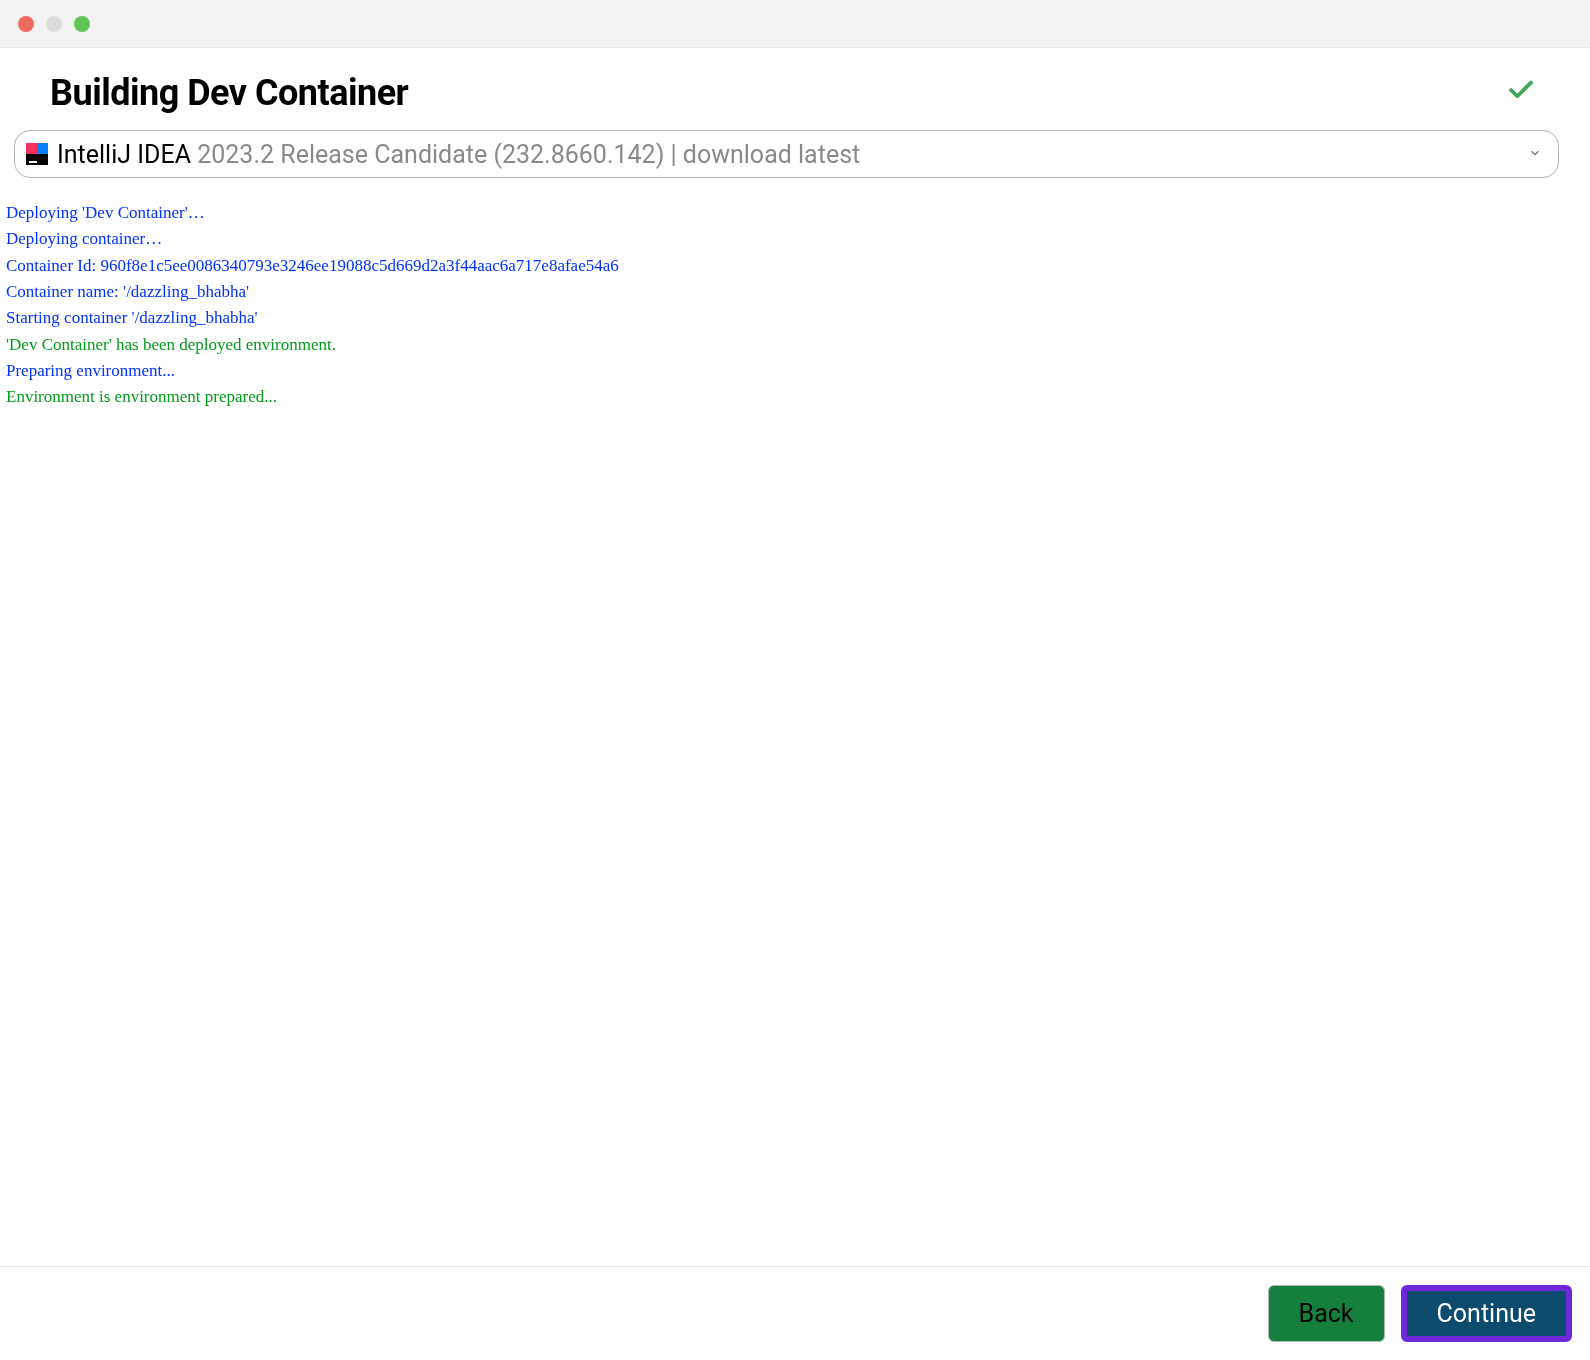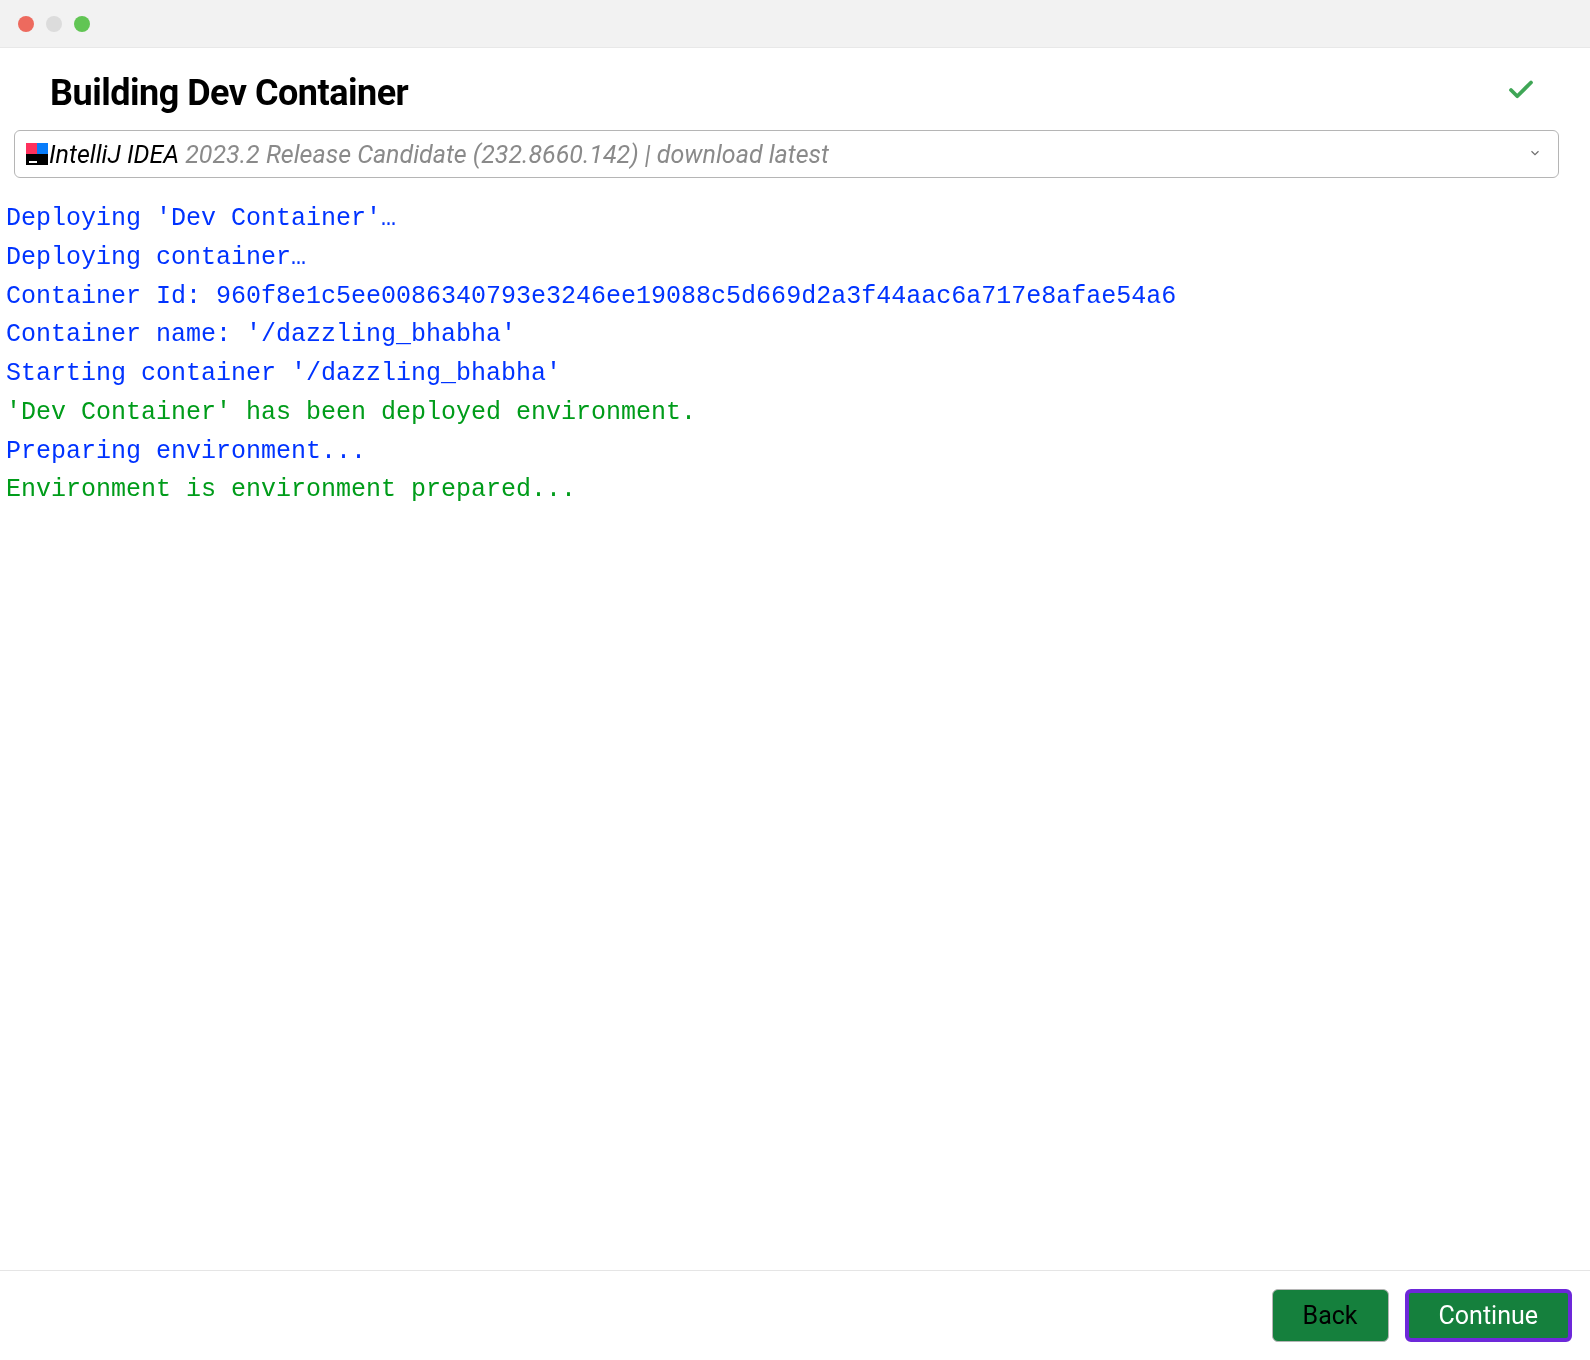--- a/index.html
+++ b/index.html
@@ -44,28 +44,28 @@
       letter-spacing: -0.5px;
       margin-left: 44px;
     }
     .checkmark-icon {
       font-size: 30px;
       margin-right: 36px;
     }
     .dropdown {
       margin: 0 14px 0 14px;
       border: 1px solid #b5b5b5;
-      border-radius: 6px;
+      border-radius: 16px;
       height: 48px;
       display: flex;
       align-items: center;
       padding: 0 16px 0 10px;
+      gap: 8px;
       cursor: pointer;
       width: 1545px;
-      font-style: italic;
     }
     .intellij-icon {
       width: 24px;
       height: 24px;
       display: inline-flex;
       align-items: center;
       justify-content: center;
       flex-shrink: 0;
     }
     .dropdown-text {
@@ -80,22 +80,22 @@
     }
     .dropdown-version {
       color: #8a8a8a;
       font-weight: 400;
     }
     .chevron {
       color: #6e6e6e;
     }
     .log-area {
       padding: 22px 6px 0 6px;
-      font-family: Liberation Mono, monospace;
-      font-size: 25px;
+      font-family: Liberation Serif, serif;
+      font-size: 17px;
       line-height: 1.55;
     }
     .log-blue { color: #0033ff; }
     .log-green { color: #009c1a; }
     .footer {
       position: absolute;
       bottom: 0;
       left: 0;
       right: 0;
       border-top: 1px solid #e5e5e5;
@@ -110,22 +110,22 @@
       border-radius: 6px;
       cursor: pointer;
       font-family: inherit;
     }
     .btn-back {
       background: #15803d;
       border: 1px solid #b5b5b5;
       color: #000;
     }
     .btn-continue {
-      background: #15803d;
-      border: 4px solid #6d28d9;
+      background: #0c4a6e;
+      border: 6px solid #6d28d9;
       color: #fff;
     }
   </style>
 </head>
 <body>
 
 <div class="titlebar">
   <div class="traffic-light traffic-red"></div>
   <div class="traffic-light traffic-gray"></div>
   <div class="traffic-light traffic-green"></div>

